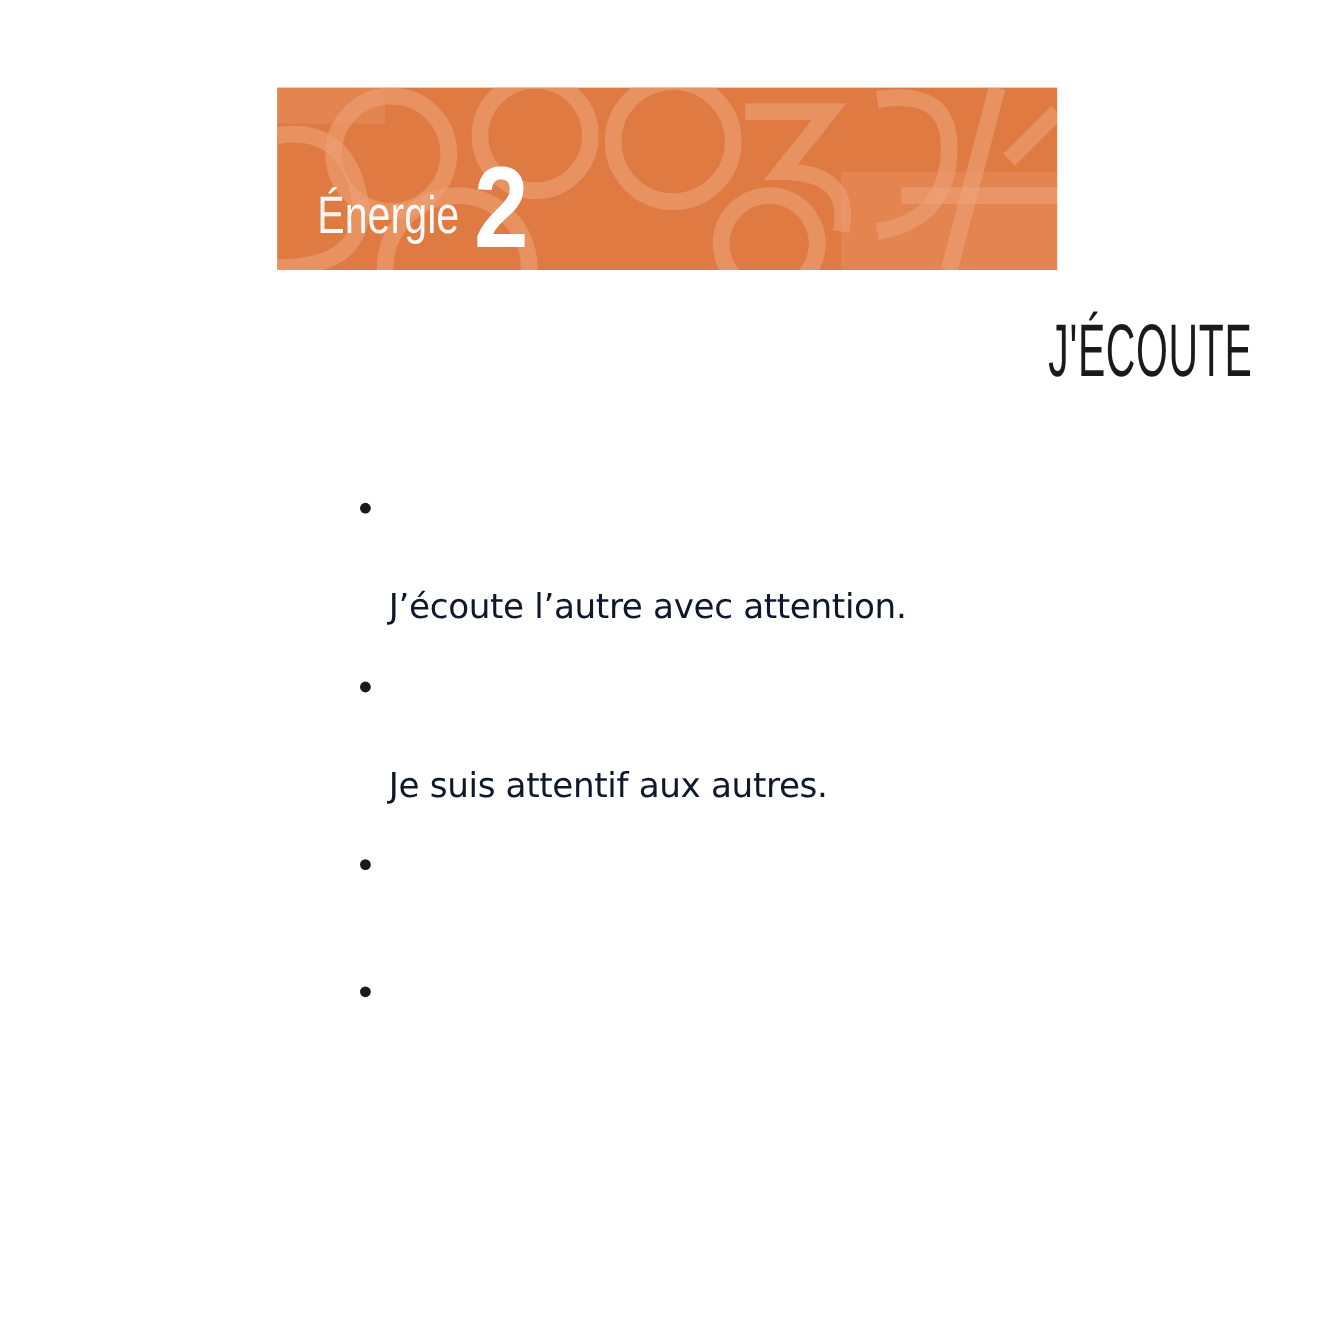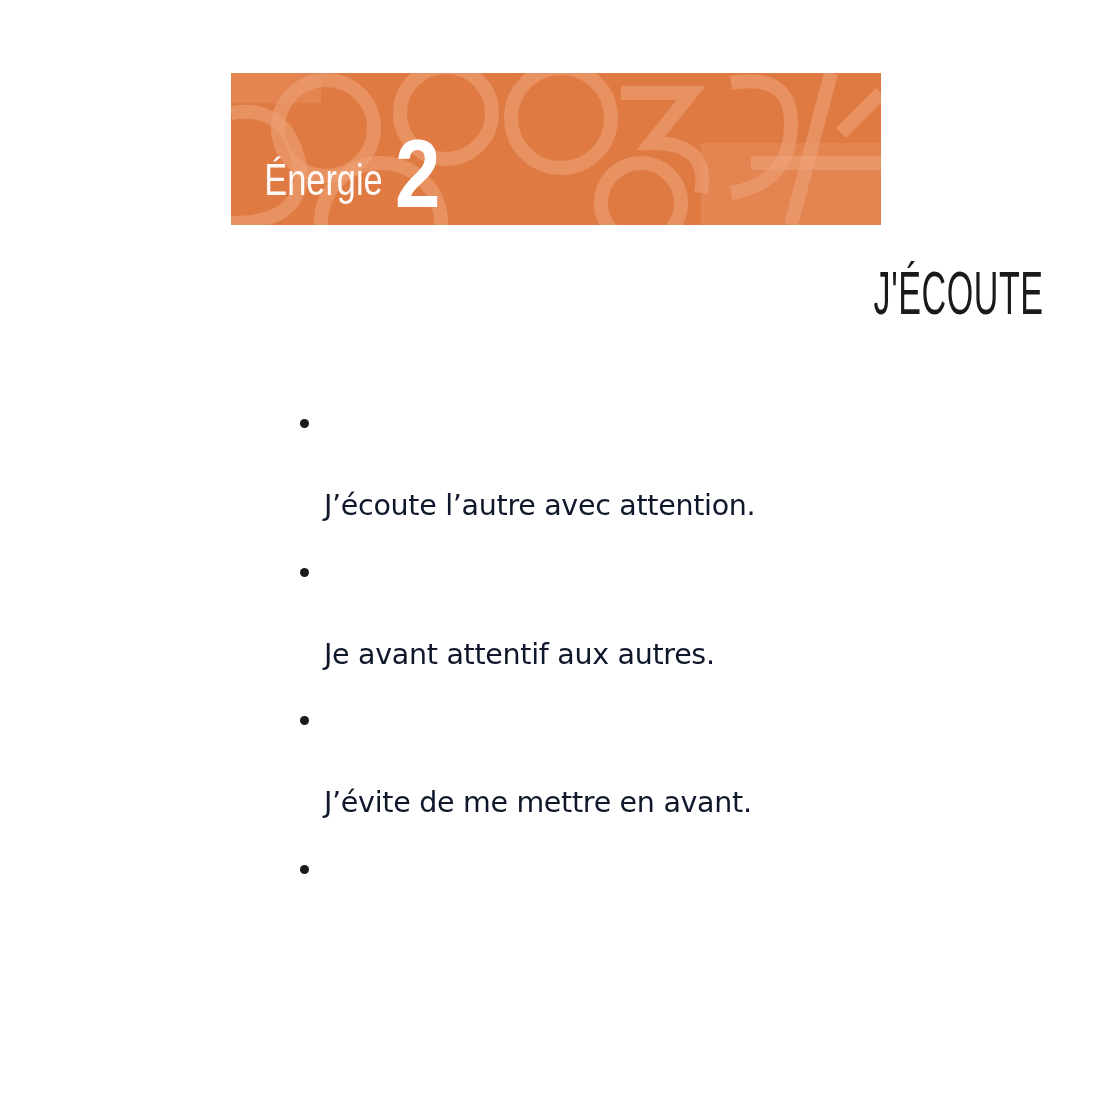--- a/index.html
+++ b/index.html
@@ -144,24 +144,23 @@
   <span>J'ÉCOUTE</span>
 </div>
 
 <ul class="list">
   <li class="list-item">
     <span class="bullet"></span>
     <span>J’écoute l’autre avec attention.</span>
   </li>
   <li class="list-item">
     <span class="bullet"></span>
-    <span>Je avant attentif aux autres.</span>
+    <span>Je suis attentif aux autres.</span>
   </li>
   <li class="list-item">
     <span class="bullet"></span>
-    <span>J’évite de me mettre en avant.</span>
   </li>
   <li class="list-item">
     <span class="bullet"></span>
     
   </li>
 
 </ul>
 
 </body></html>

